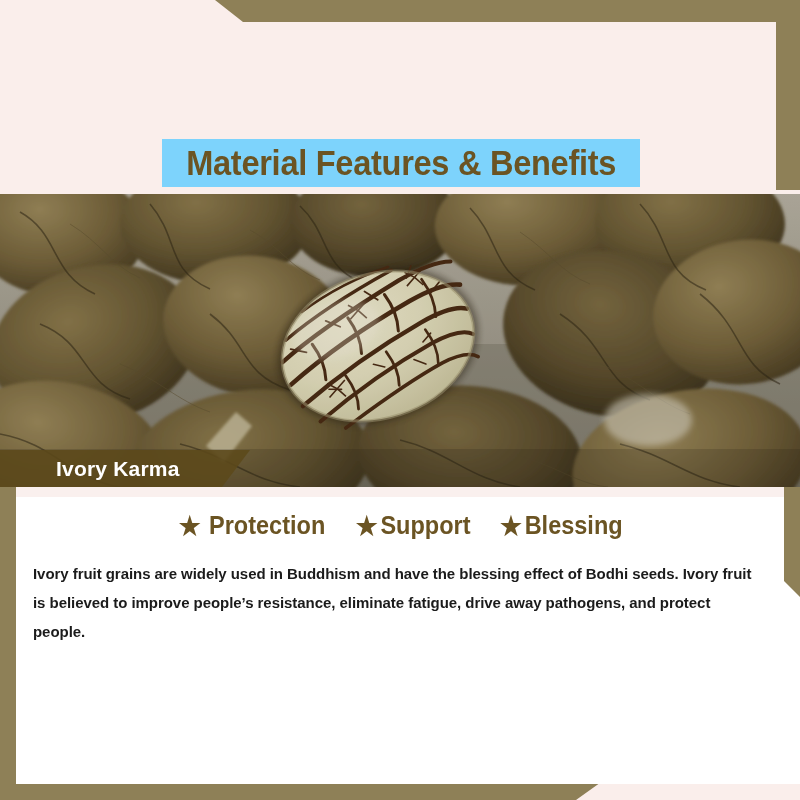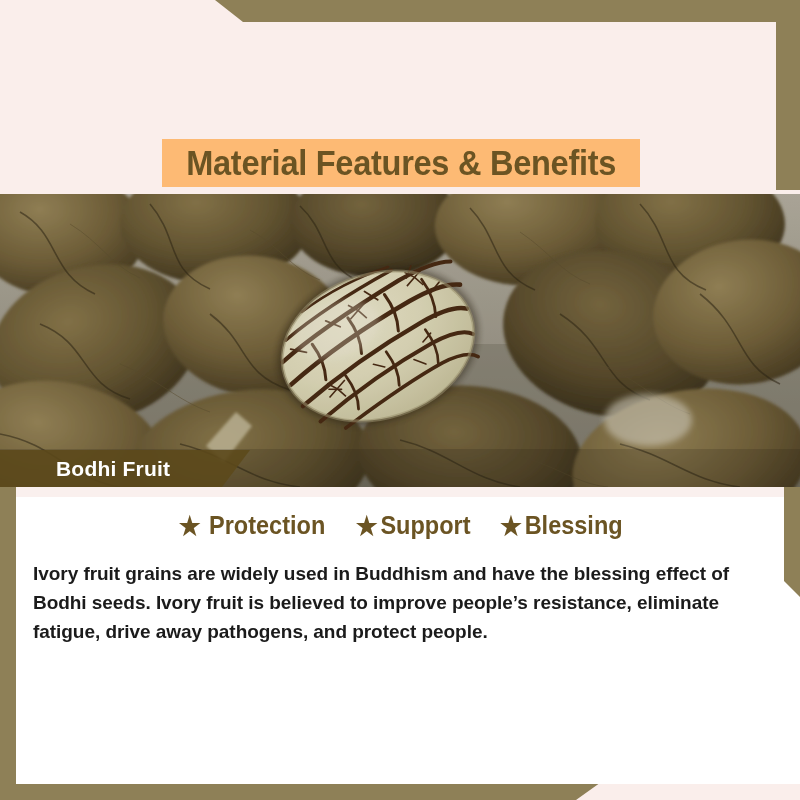--- a/index.html
+++ b/index.html
@@ -60,21 +60,21 @@
   }
   .logo-svg { display: block; }
 
   
   .title-band {
     position: absolute;
     left: 162px;
     top: 139px;
     width: 478px;
     height: 48px;
-    background: #fdba74;
+    background: #7dd3fc;
     display: flex;
     align-items: center;
     justify-content: center;
   }
   .title-text {
     font-family: "Liberation Sans Narrow", "Liberation Sans", sans-serif;
     font-weight: bold;
     font-size: 35px;
     letter-spacing: -0.3px;
     color: #6b5423;
@@ -162,21 +162,21 @@
 
   
   .paragraph {
     position: absolute;
     left: 17px;
     top: 72px;
     width: 724px;
     color: #1b1b1b;
     font-family: "Liberation Sans", sans-serif;
     font-weight: bold;
-    font-size: 19px;
+    font-size: 15px;
     line-height: 29px;
     letter-spacing: -0.05px;
   }
 </style>
 </head>
 <body>
 
 <div id="poster">
 
   <div class="pink-bg"></div>
@@ -329,21 +329,21 @@
         <ellipse cx="0" cy="0" rx="98" ry="72" fill="none" stroke="#a89f78" stroke-width="3" opacity="0.55"></ellipse>
         <ellipse cx="-34" cy="-28" rx="44" ry="28" fill="#fbf8e6" opacity="0.30" filter="url(#soft2)"></ellipse>
       </g>
 
       <rect width="800" height="293" fill="#1d1809" opacity="0.10"></rect>
       <rect y="255" width="800" height="38" fill="#241e10" opacity="0.18"></rect>
     </svg>
   </div>
 
   <div class="caption-ribbon">
-    <span class="caption-text">Bodhi Fruit</span>
+    <span class="caption-text">Ivory Karma</span>
   </div>
 
   <div class="content">
     <div class="content-topstrip"></div>
 
     <div class="benefits">
       <div class="benefit spaced">
         <span class="star">★</span>
         <span>Protection</span>
       </div>

